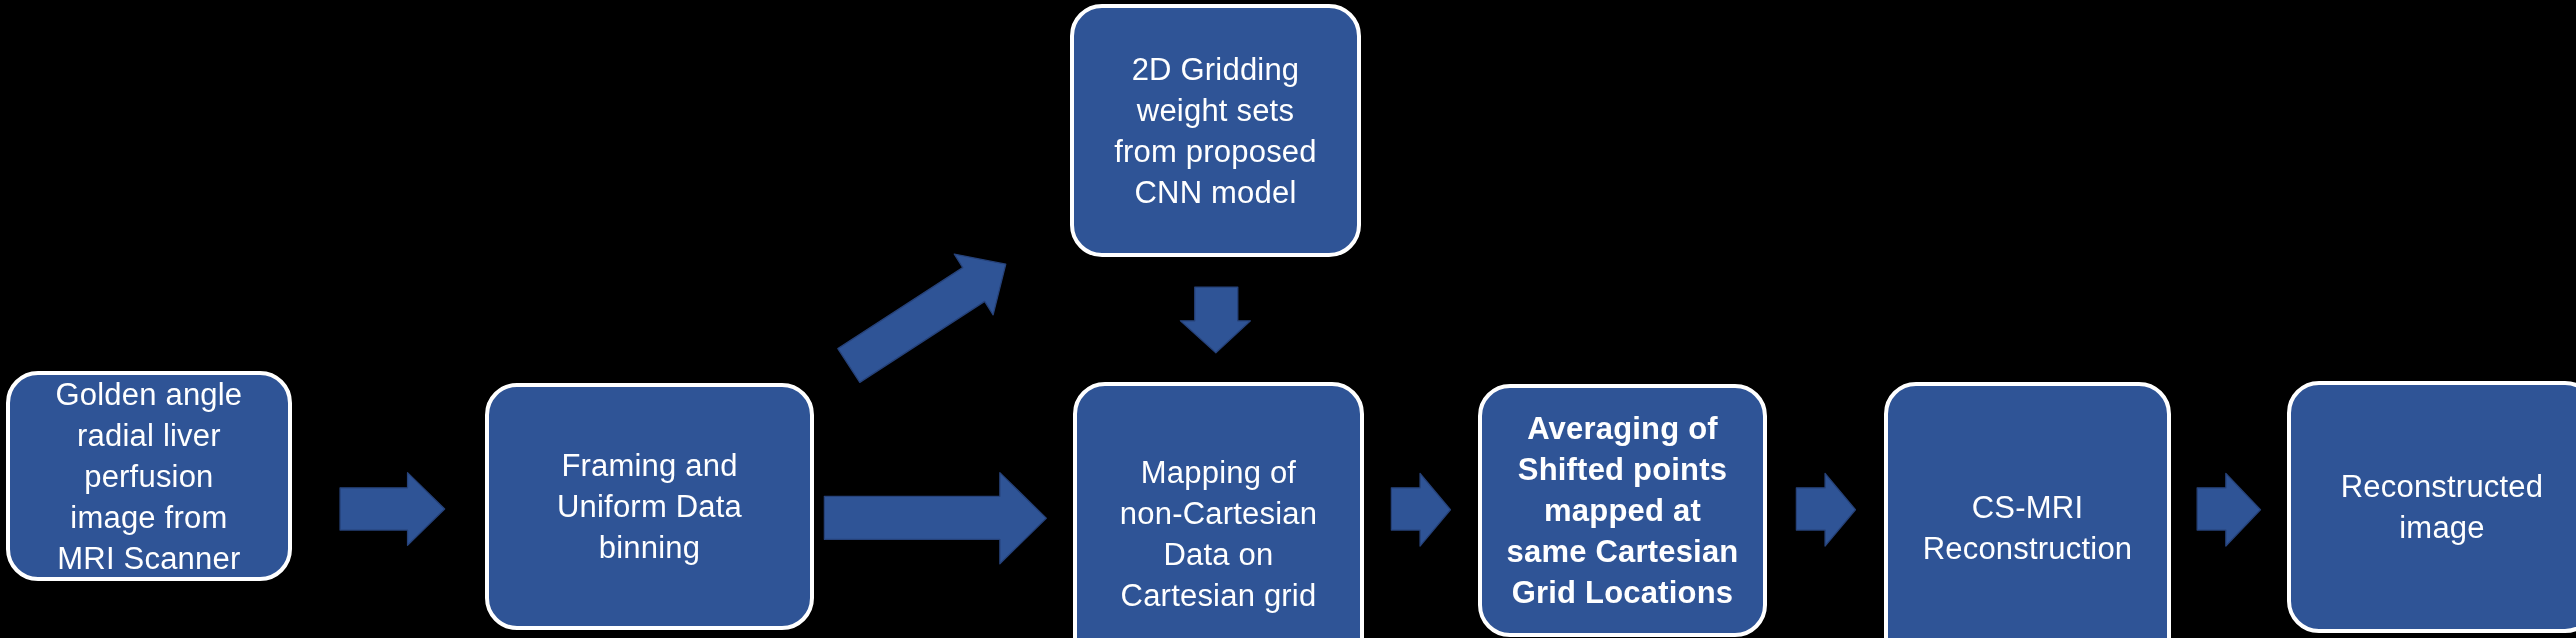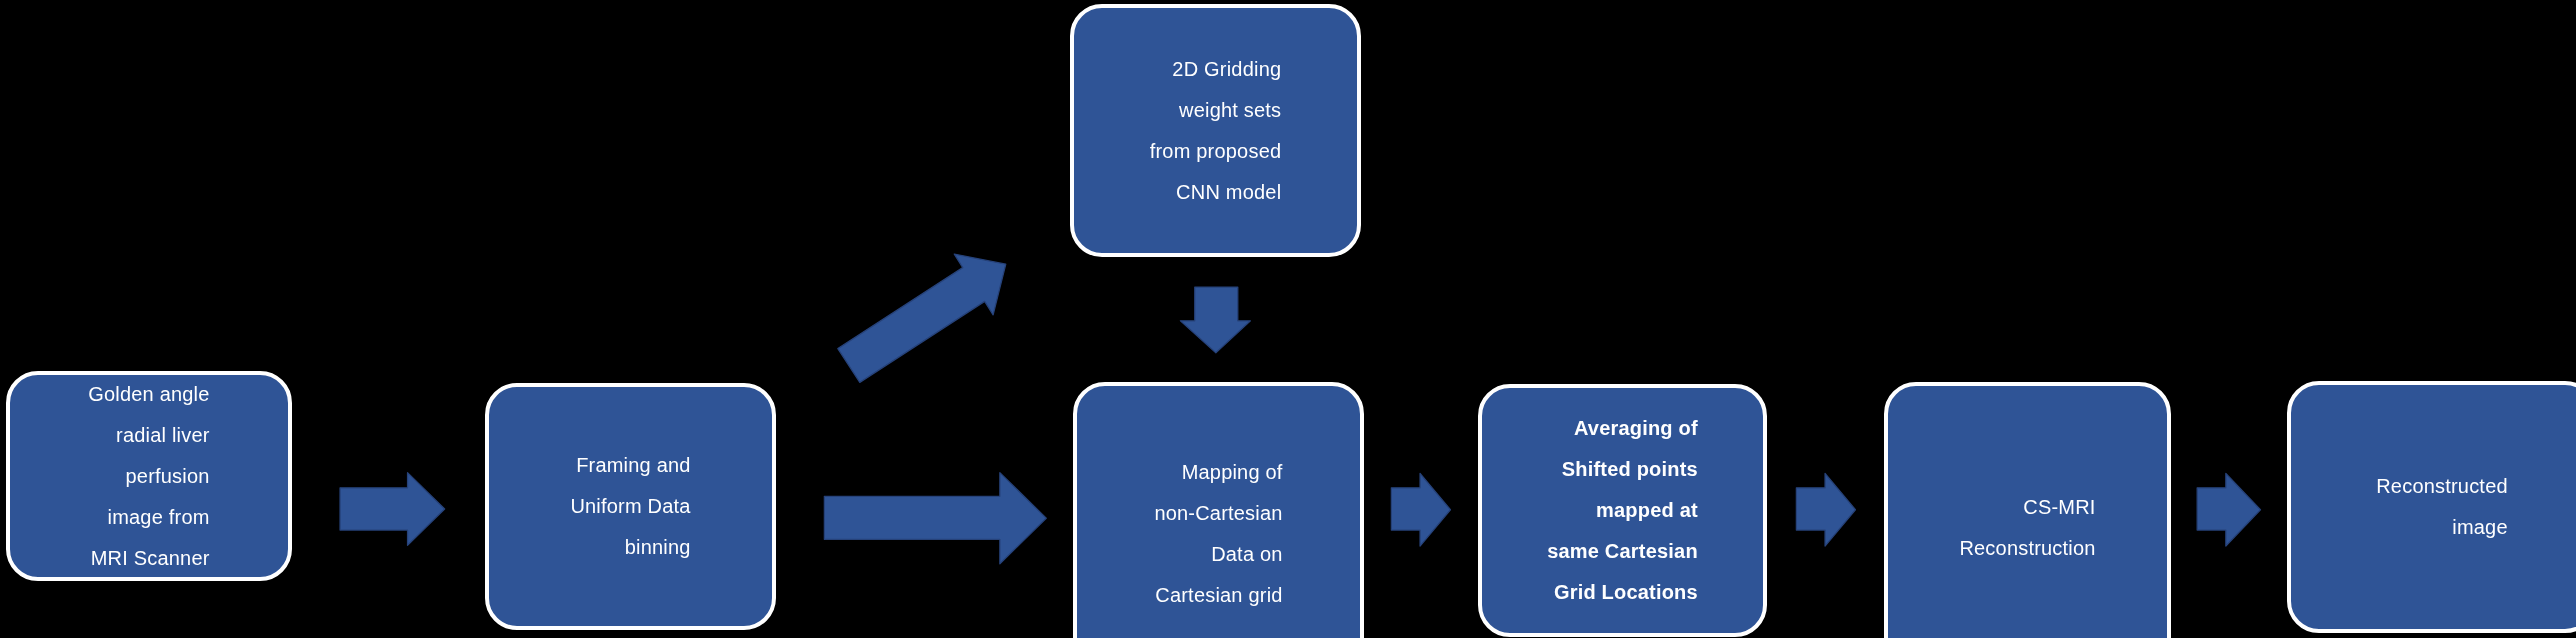--- a/index.html
+++ b/index.html
@@ -26,24 +26,23 @@
     border: 4.2px solid var(--box-border);
     border-radius: 32px;
     color: var(--box-text);
     display: flex;
     align-items: center;
     justify-content: center;
     text-align: center;
   }
   .flow-box .label {
     white-space: pre-line;
-    font-size: 20px;
+    font-size: 31px;
     line-height: 41px;
     letter-spacing: 0.2px;
-    text-align: right;
   }
   #arrow-layer {
     position: absolute;
     left: 0; top: 0;
     width: 2576px;
     height: 639px;
   }
   .arrow {
     fill: var(--arrow-fill);
     stroke: var(--arrow-edge);
@@ -67,21 +66,21 @@
   </svg>
 
   <div class="flow-box" style="left:5.9px; top:371px; width:286px; height:210px;">
     <div class="label">Golden angle
 radial liver
 perfusion
 image from
 MRI Scanner</div>
   </div>
 
-  <div class="flow-box" style="left:485px; top:383px; width:291px; height:247px;">
+  <div class="flow-box" style="left:485px; top:383px; width:329px; height:247px;">
     <div class="label">Framing and
 Uniform Data
 binning</div>
   </div>
 
   <div class="flow-box" style="left:1070px; top:4.2px; width:291px; height:253px;">
     <div class="label">2D Gridding
 weight sets
 from proposed
 CNN model</div>

